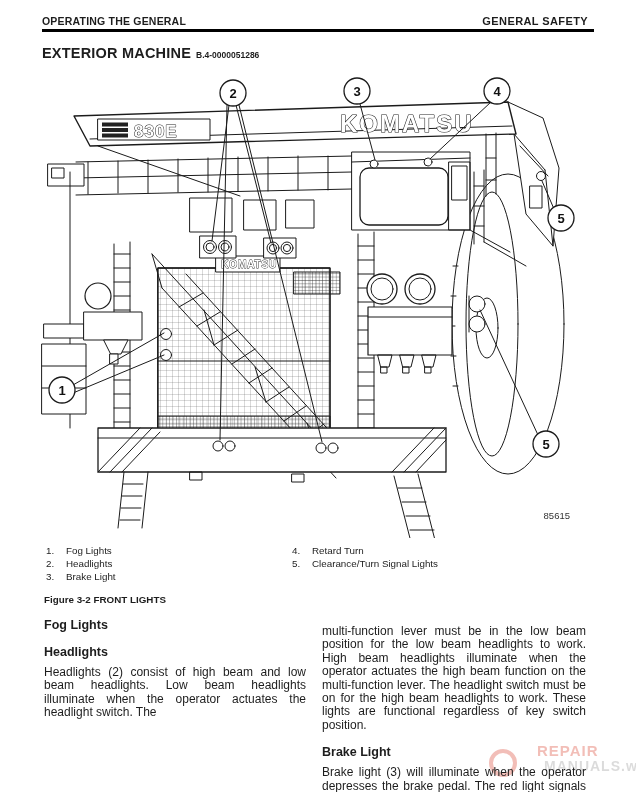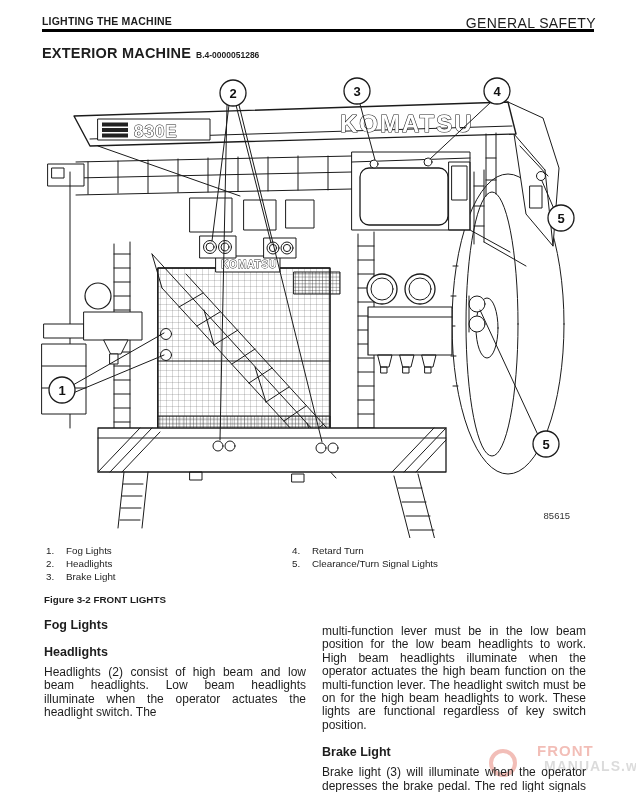--- a/index.html
+++ b/index.html
@@ -1,21 +1,21 @@
 <!DOCTYPE html>
 <html><head>
 <meta charset="utf-8">
 <style>
   html,body{margin:0;padding:0;}
   body{
     width:636px;height:792px;position:relative;background:#ffffff;
     font-family:"Liberation Sans",sans-serif;color:#1d1d1d;overflow:hidden;
   }
   .hdr-left{position:absolute;left:42px;top:15px;font-size:10.5px;font-weight:bold;letter-spacing:.2px;}
-  .hdr-right{position:absolute;right:40px;top:15px;font-size:14px;font-weight:normal;letter-spacing:.4px;}
+  .hdr-right{position:absolute;right:48px;top:15px;font-size:11px;font-weight:bold;letter-spacing:.4px;}
   .hdr-rule{position:absolute;left:42px;width:552px;top:29px;height:3px;background:#000;}
   .title-row{position:absolute;left:42px;top:44px;white-space:nowrap;}
   .title{font-size:14.5px;font-weight:bold;letter-spacing:.2px;}
   .title-code{font-size:8.5px;font-weight:bold;margin-left:5px;}
   .figure-wrap{position:absolute;left:40px;top:76px;width:560px;height:462px;}
   .legend{position:absolute;left:46px;top:544px;width:548px;font-size:9.8px;line-height:13.2px;}
   .legend-col{position:absolute;top:0;}
   .legend-col.c1{left:0;}
   .legend-col.c2{left:246px;}
   .legend-row{display:flex;}
@@ -31,31 +31,31 @@
   .xref{color:#3a3aae;cursor:pointer;}
   .watermark{position:absolute;left:489px;top:741px;width:150px;height:44px;opacity:.55;z-index:0;font-weight:bold;}
   .wm-circle{position:absolute;left:0;top:8px;width:20px;height:20px;border:4px solid #e8897e;border-radius:50%;}
   .wm-line1{position:absolute;left:48px;top:1px;font-size:15px;letter-spacing:1px;color:#e8897e;}
   .wm-line2{position:absolute;left:8px;top:17px;font-size:14px;letter-spacing:1px;color:#bfbfbf;margin-left:47px;}
   svg text{font-family:"Liberation Sans",sans-serif;}
 </style>
 </head>
 <body>
 
-<div class="hdr-left">LIGHTING THE MACHINE</div>
+<div class="hdr-left">OPERATING THE GENERAL</div>
 <div class="hdr-right">GENERAL SAFETY</div>
 <div class="hdr-rule"></div>
 
 <div class="title-row">
   <span class="title">EXTERIOR MACHINE</span><span class="title-code">B.4-0000051286</span>
 </div>
 
 <div class="watermark">
   <div class="wm-circle"></div>
-  <div class="wm-line1">FRONT</div>
+  <div class="wm-line1">REPAIR</div>
   <div class="wm-line2">MANUALS.ws</div>
 </div>
 
 <div class="figure-wrap">
 <svg viewBox="0 0 560 462" width="560" height="462">
   <defs>
     <pattern id="mesh" width="6" height="6" patternUnits="userSpaceOnUse">
       <path d="M0 0H6M0 0V6" stroke="#666" stroke-width="0.5" fill="none"></path>
     </pattern>
     <pattern id="meshD" width="3.4" height="3.4" patternUnits="userSpaceOnUse">

